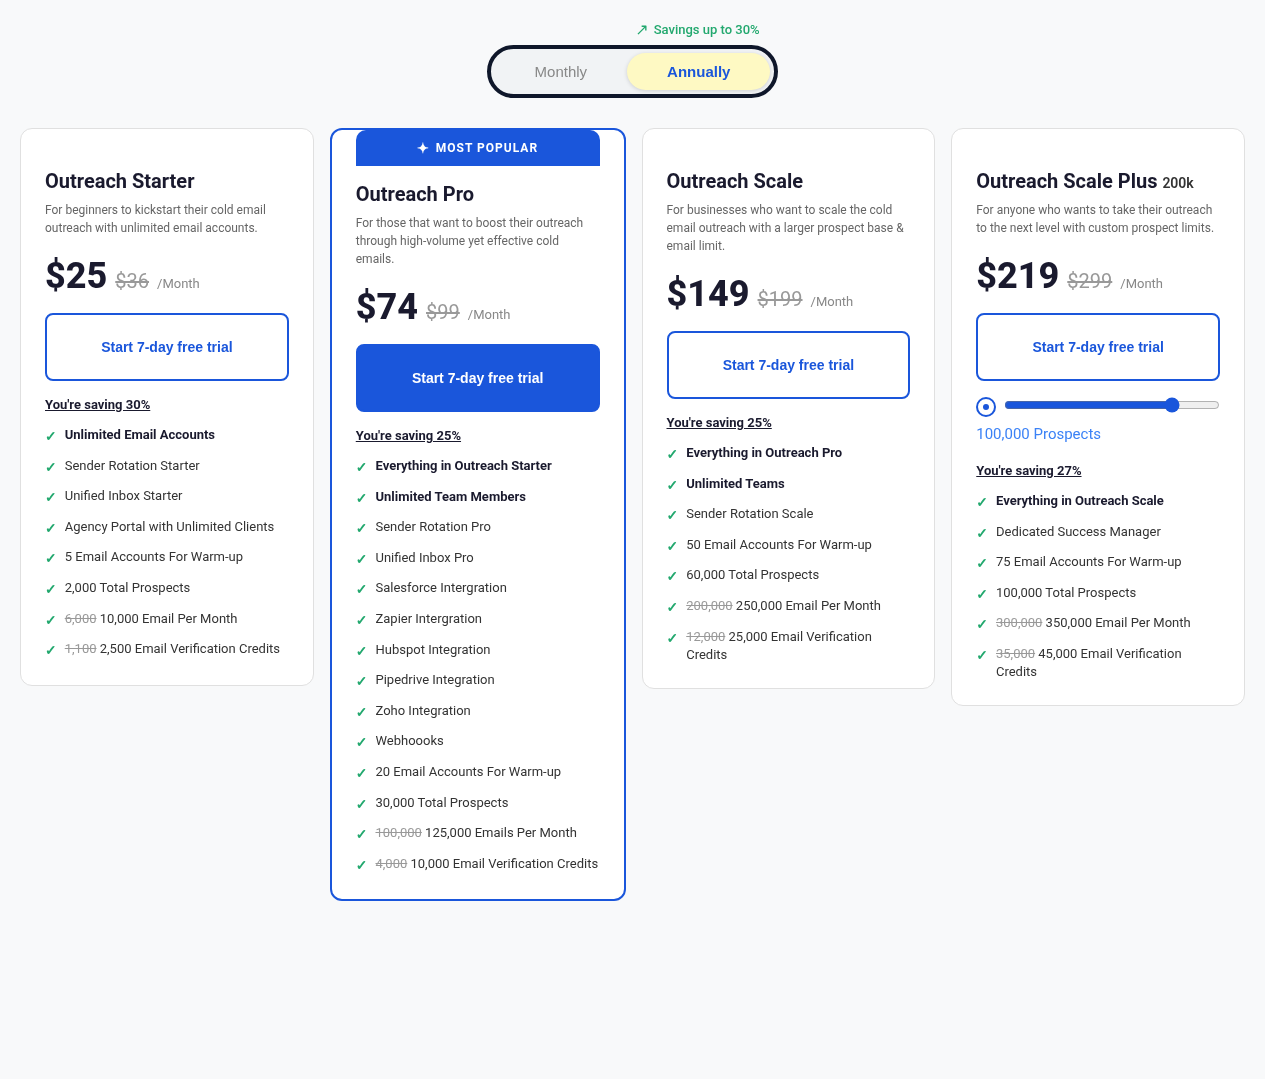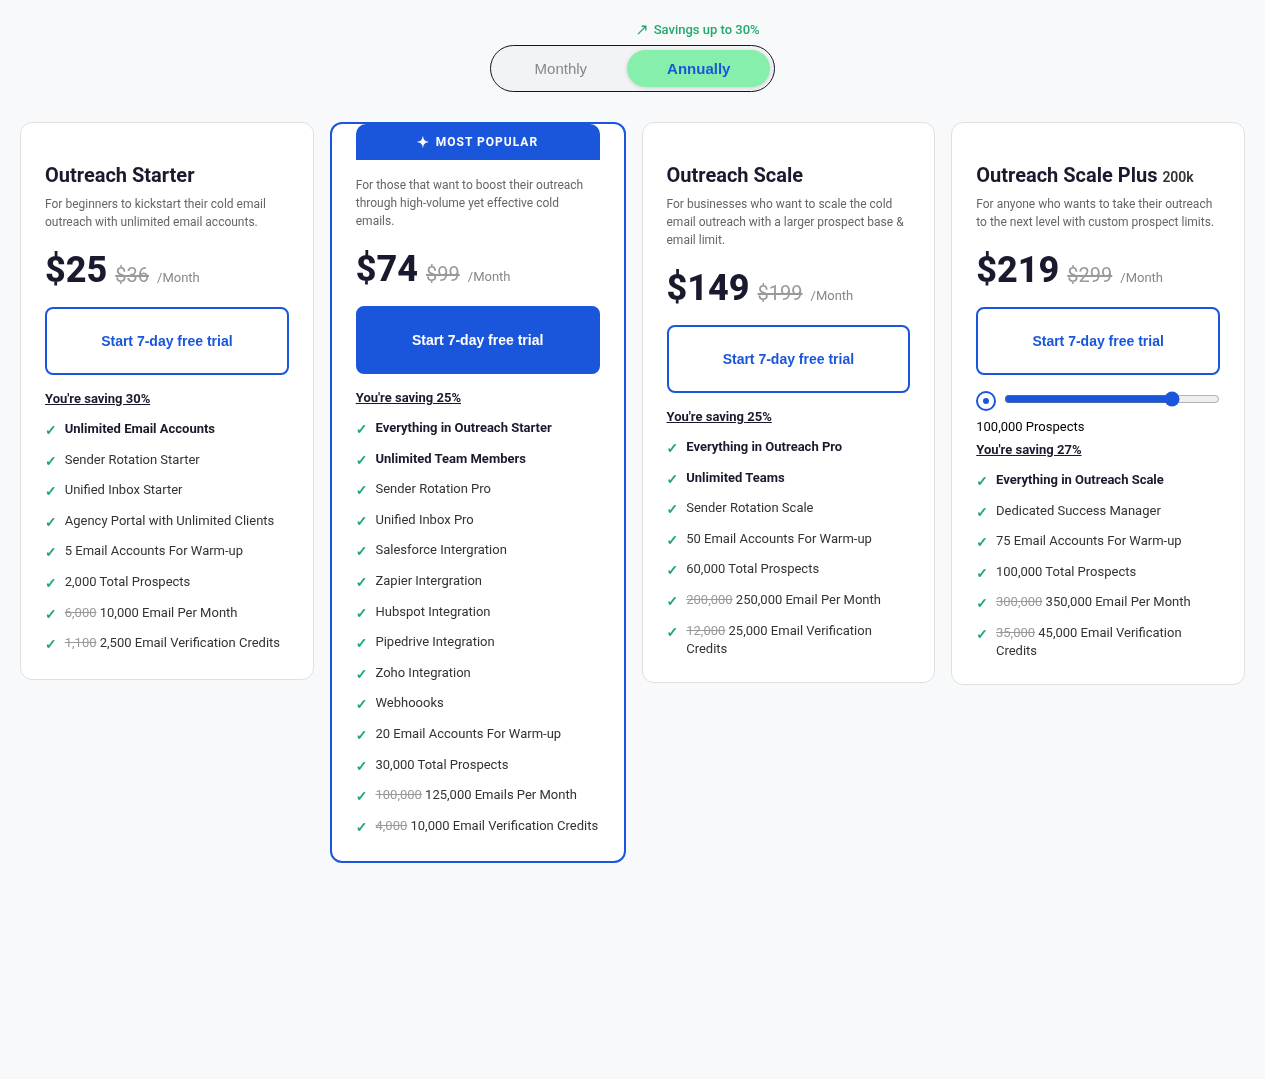--- a/index.html
+++ b/index.html
@@ -28,37 +28,37 @@
     }
     .savings-arrow {
       color: #22a86e;
       font-size: 16px;
     }
     .toggle-container {
       display: flex;
       background: #f1f3f5;
       border-radius: 50px;
       padding: 4px;
-      border: 1px solid #0f172a;
+      border: 4px solid #0f172a;
     }
     .toggle-btn {
       padding: 10px 40px;
       border-radius: 50px;
       border: none;
       font-size: 15px;
       font-weight: 500;
       cursor: pointer;
       transition: all 0.2s;
     }
     .toggle-btn.inactive {
       background: transparent;
       color: #888;
     }
     .toggle-btn.active {
-      background: #86efac;
+      background: #fef9c3;
       color: #1a56db;
       font-weight: 600;
       box-shadow: 0 1px 4px rgba(0,0,0,0.15);
     }
     .plans-container {
       display: flex;
       gap: 16px;
       max-width: 1240px;
       margin: 0 auto;
       align-items: flex-start;
@@ -199,24 +199,24 @@
       width: 20px;
       height: 20px;
       border: 2px solid #1a56db;
       border-radius: 50%;
       display: flex;
       align-items: center;
       justify-content: center;
       flex-shrink: 0;
     }
     .prospects-label {
-      font-size: 13px;
-      color: #000000;
+      font-size: 15px;
+      color: #3b82f6;
       margin-top: 8px;
-      margin-bottom: 8px;
+      margin-bottom: 20px;
     }
     .slider-wrapper {
       display: flex;
       align-items: center;
       gap: 8px;
     }
   </style>
 </head>
 <body>
 
@@ -272,21 +272,23 @@
       <span class="check-icon">✓</span>
       <span class="feature-text"><span class="strikethrough">1,100</span> 2,500 Email Verification Credits</span>
           </li>
         </ul></div>
     </div>
     <div class="plan-card popular">
       <div class="popular-badge">
       <span class="popular-badge-star">✦</span>
       <span>MOST POPULAR</span>
     </div>
-      <div class="plan-body"><div class="plan-description">For those that want to boost their outreach through high-volume yet effective cold emails.</div><div class="price-row">
+      <div class="plan-body"><div class="plan-name">
+    Outreach Pro
+  </div><div class="plan-description">For those that want to boost their outreach through high-volume yet effective cold emails.</div><div class="price-row">
     <span class="price-current">$74</span>
     <span class="price-original">$99</span>
     <span class="price-period">/Month</span>
   </div><button class="cta-btn filled">Start 7-day free trial</button><div class="saving-pct">You're saving 25%</div><ul class="features-list">
           <li class="feature-item">
       <span class="check-icon">✓</span>
       <span class="feature-text"><strong>Everything in Outreach Starter</strong></span>
           </li>
           <li class="feature-item">
       <span class="check-icon">✓</span>

